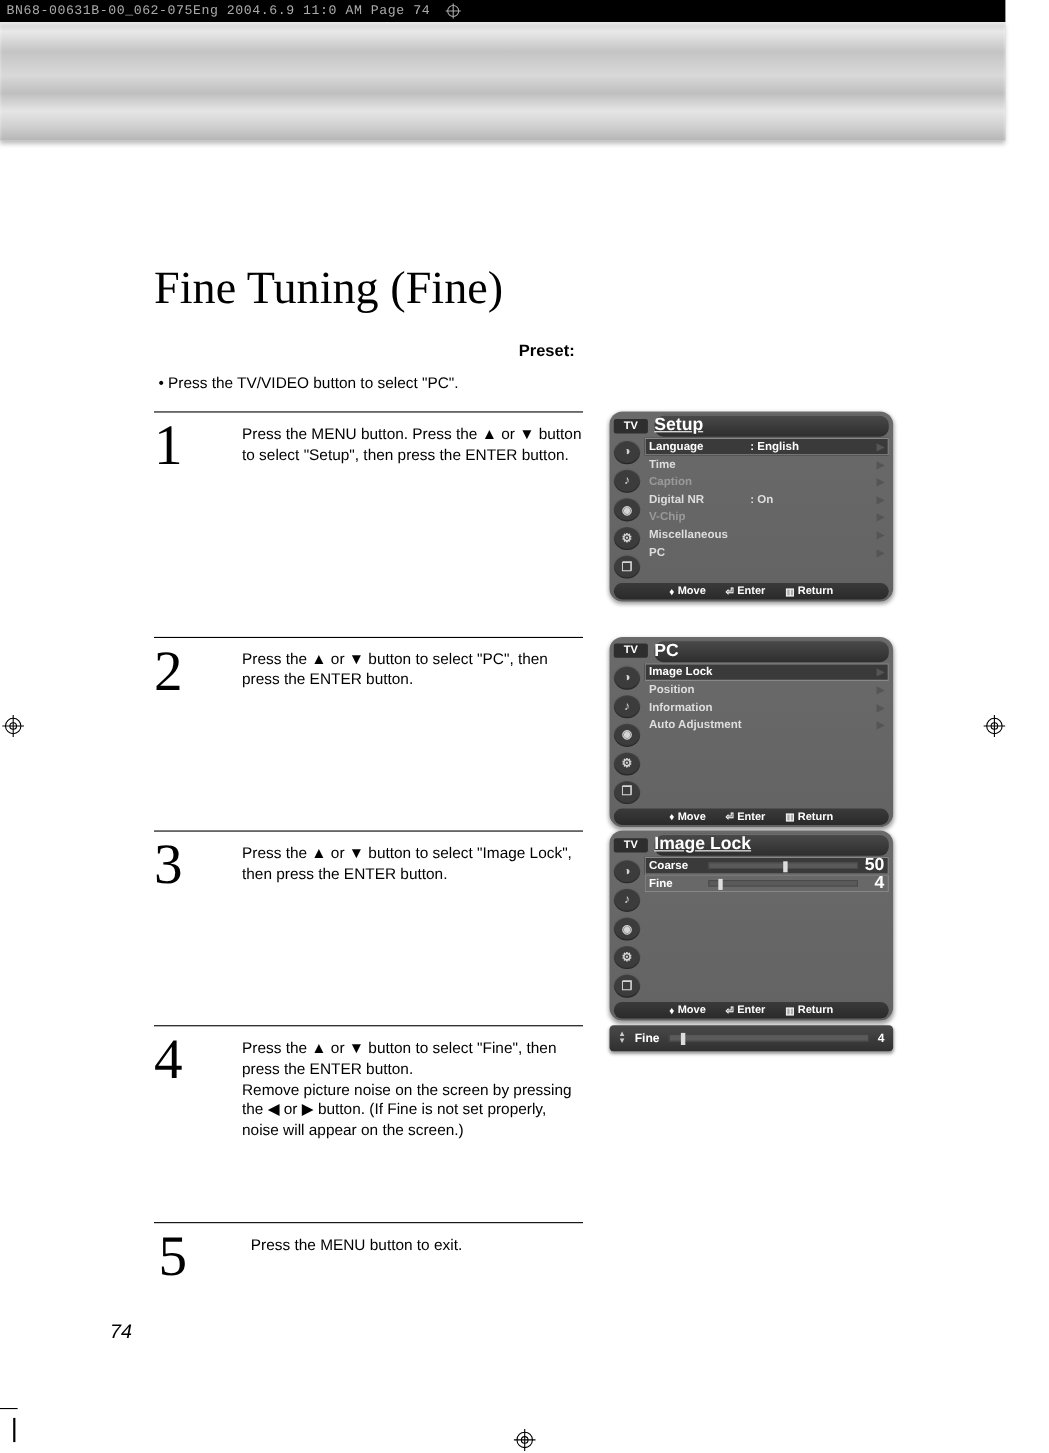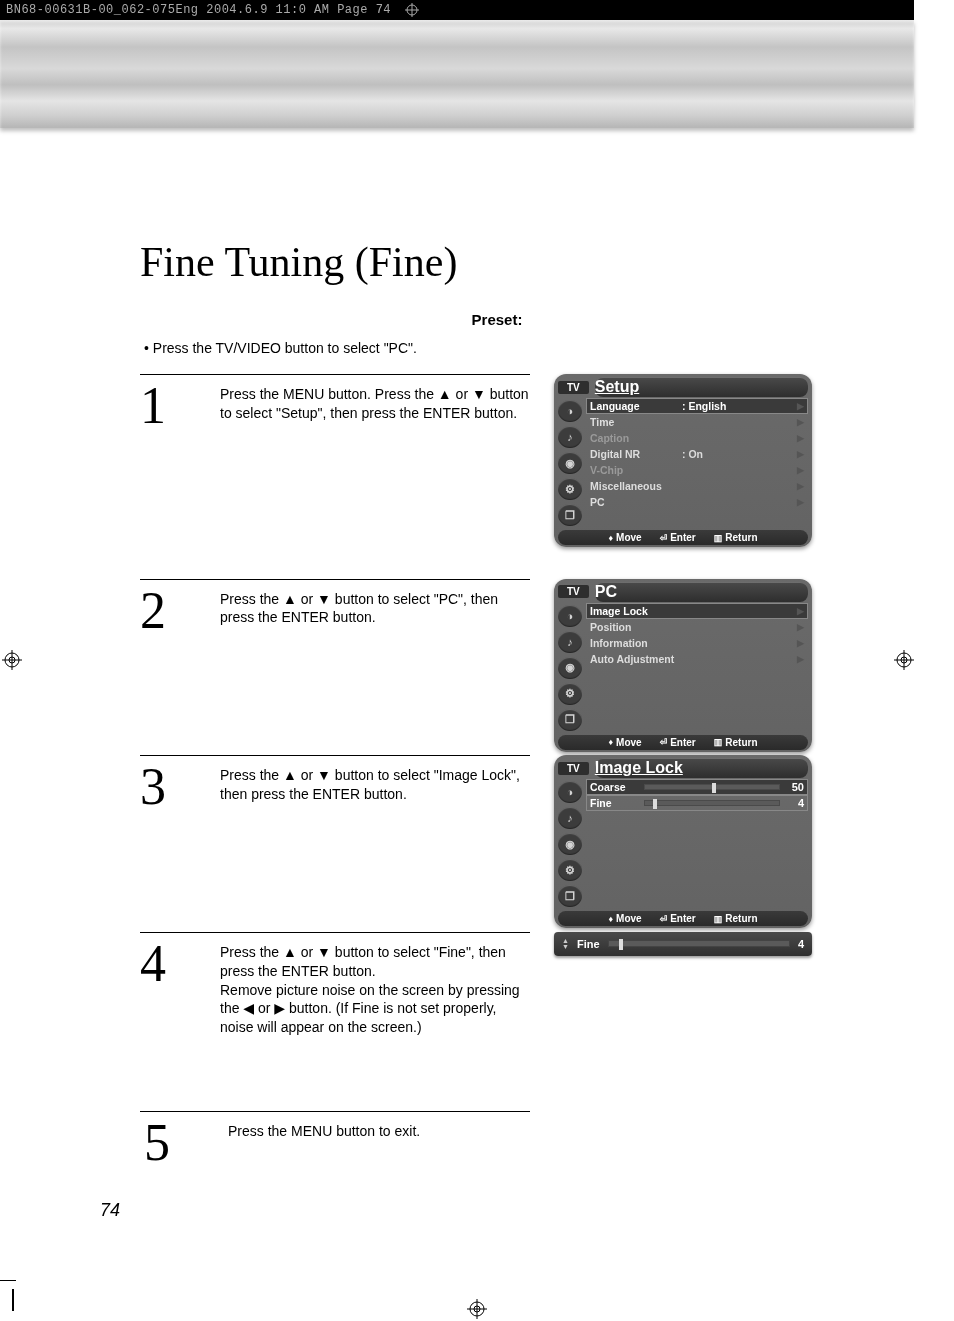--- a/index.html
+++ b/index.html
@@ -63,21 +63,21 @@
   .osd-row.dim { color: #9a9a9a; }
   .osd-row .lbl { flex: 0 0 92px; font-size: 10.5px; }
   .osd-row .val { flex: 1; font-size: 10.5px; }
   .osd-row .tri { font-size: 9px; color: #555; }
   .osd-footer { display: flex; justify-content: center; gap: 18px; background: linear-gradient(#3a3a3a,#2a2a2a); border-radius: 8px; margin-top: 4px; padding: 2px 0; font-size: 10px; color: #fff; }
   .osd-footer span { display: inline-flex; align-items: center; gap: 3px; }
   .gl { font-size: 9px; }
 
   .slider-track { flex: 1; height: 6px; background: #5a5a5a; border: 1px solid #4a4a4a; position: relative; margin: 0 4px; }
   .slider-thumb { position: absolute; top: -2px; width: 4px; height: 10px; background: #ddd; }
-  .slider-num { width: 20px; text-align: right; font-size: 11px; }
+  .slider-num { width: 20px; text-align: right; font-size: 16px; }
 
   
   .fine-bar { width: 258px; background: linear-gradient(#4a4a4a,#2f2f2f); border-radius: 4px; padding: 6px 8px; color:#fff; font-size:11px; font-weight:bold; display:flex; align-items:center; gap:8px; box-shadow: 0 2px 3px rgba(0,0,0,.4); }
   .fine-bar .updown { display:flex; flex-direction:column; font-size:7px; line-height:6px; color:#ccc; }
   .fine-bar .track { flex:1; height:7px; background:#5a5a5a; border:1px solid #444; position:relative; }
   .fine-bar .thumb { position:absolute; left:6%; top:-2px; width:4px; height:11px; background:#ddd; }
 
   .page-num { position: absolute; left: 100px; bottom: 100px; font-style: italic; font-size: 18px; }
 
   

